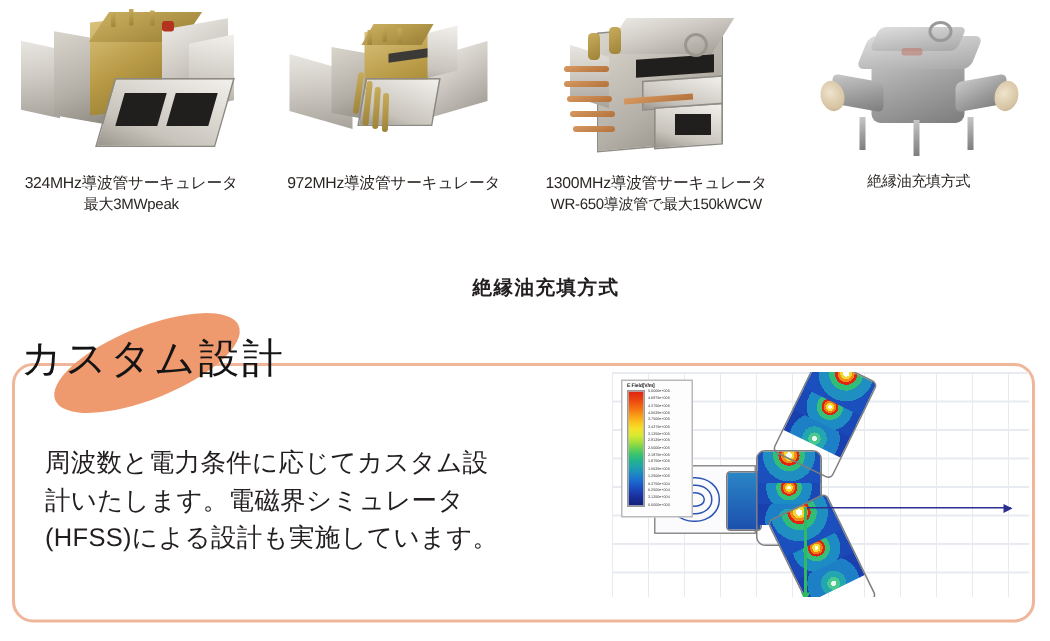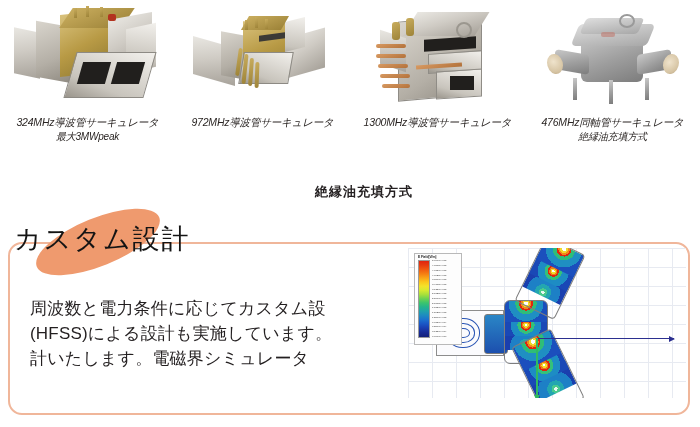--- a/index.html
+++ b/index.html
@@ -11,21 +11,20 @@
     color:#231f20;
     overflow:hidden;
     position:relative;
   }
   .slide{position:relative;width:700px;height:427px;}
 
   
   .products{
     position:absolute;left:0;top:0;width:700px;height:180px;
     display:flex;
-    font-style:italic;
   }
   .product{
     flex:1 1 25%;
     display:flex;flex-direction:column;align-items:center;
     padding:0 2px;box-sizing:border-box;
   }
   .photo{
     width:100%;height:112px;
     position:relative;
     display:flex;align-items:flex-end;justify-content:center;
@@ -272,20 +271,21 @@
           <div class="pc copper" style="left:20px;top:60px;width:30px;height:4px;border-radius:2px;"></div>
           <div class="pc copper" style="left:22px;top:70px;width:30px;height:4px;border-radius:2px;"></div>
           <div class="pc copper" style="left:24px;top:80px;width:28px;height:4px;border-radius:2px;"></div>
           <div class="pc brass2" style="left:34px;top:18px;width:8px;height:18px;border-radius:3px;"></div>
           <div class="pc brass2" style="left:48px;top:14px;width:8px;height:18px;border-radius:3px;"></div>
           <div class="pc sil" style="left:98px;top:18px;width:12px;height:12px;border-radius:50%;border:2px solid #9b978f;background:transparent;"></div>
         </div>
       </div>
       <div class="caption">
         <span>1300MHz導波管サーキュレータ</span>
+        <span class="sub">WR-650導波管で最大150kWCW</span>
       </div>
     </div>
 
     <div class="product">
       <div class="photo">
         <div class="stage">
           <div class="pc grey" style="left:48px;top:30px;width:62px;height:48px;border-radius:6px;"></div>
           <div class="pc grey2" style="left:42px;top:20px;width:76px;height:22px;border-radius:5px;transform:skewX(-22deg);"></div>
           <div class="pc grey2" style="left:50px;top:14px;width:58px;height:16px;border-radius:4px;transform:skewX(-24deg);"></div>
           <div class="pc" style="left:86px;top:10px;width:12px;height:10px;border:2px solid #9a9a9a;border-radius:50%;background:transparent;"></div>
@@ -293,42 +293,41 @@
           <div class="pc cream" style="left:14px;top:50px;width:16px;height:20px;border-radius:50%;transform:skewY(10deg);"></div>
           <div class="pc grey" style="left:104px;top:48px;width:34px;height:20px;border-radius:4px;transform:skewY(-10deg);"></div>
           <div class="pc cream" style="left:130px;top:50px;width:16px;height:20px;border-radius:50%;transform:skewY(-10deg);"></div>
           <div class="pc grey" style="left:40px;top:74px;width:4px;height:22px;"></div>
           <div class="pc grey" style="left:76px;top:76px;width:4px;height:24px;"></div>
           <div class="pc grey" style="left:112px;top:74px;width:4px;height:22px;"></div>
           <div class="pc" style="left:68px;top:28px;width:14px;height:5px;background:#c0756a;opacity:.55;border-radius:2px;"></div>
         </div>
       </div>
       <div class="caption">
-        <span>476MHz同軸管サーキュレータ</span>
         <span class="sub">絶縁油充填方式</span>
       </div>
     </div>
 
   </div>
 
   <div class="mid-note">
     <span>絶縁油充填方式</span>
   </div>
 
   <div class="panel"></div>
 
   <div class="heading-wrap">
     <div class="ellipse"></div>
     <div class="heading">カスタム設計</div>
   </div>
 
   <div class="body-text">
     <div>周波数と電力条件に応じてカスタム設</div>
+    <div>計いたします。電磁界シミュレータ</div>
     <div>(HFSS)による設計も実施しています。</div>
-    <div>計いたします。電磁界シミュレータ</div>
   </div>
 
   <div class="plot">
     <div class="plot-grid"></div>
 
     <div class="model-arm" style="left:28px;top:62px;width:68px;height:46px;"></div>
     <div class="contour" style="left:38px;top:70px;width:34px;height:30px;"></div>
     <div class="contour" style="left:43px;top:75px;width:24px;height:20px;"></div>
     <div class="contour" style="left:48px;top:80px;width:14px;height:10px;"></div>
     <div class="pc" style="position:absolute;left:76px;top:66px;width:22px;height:38px;background:linear-gradient(180deg,#2a86c6,#1c4fae);border:1px solid #7b7b7b;border-radius:3px;"></div>

